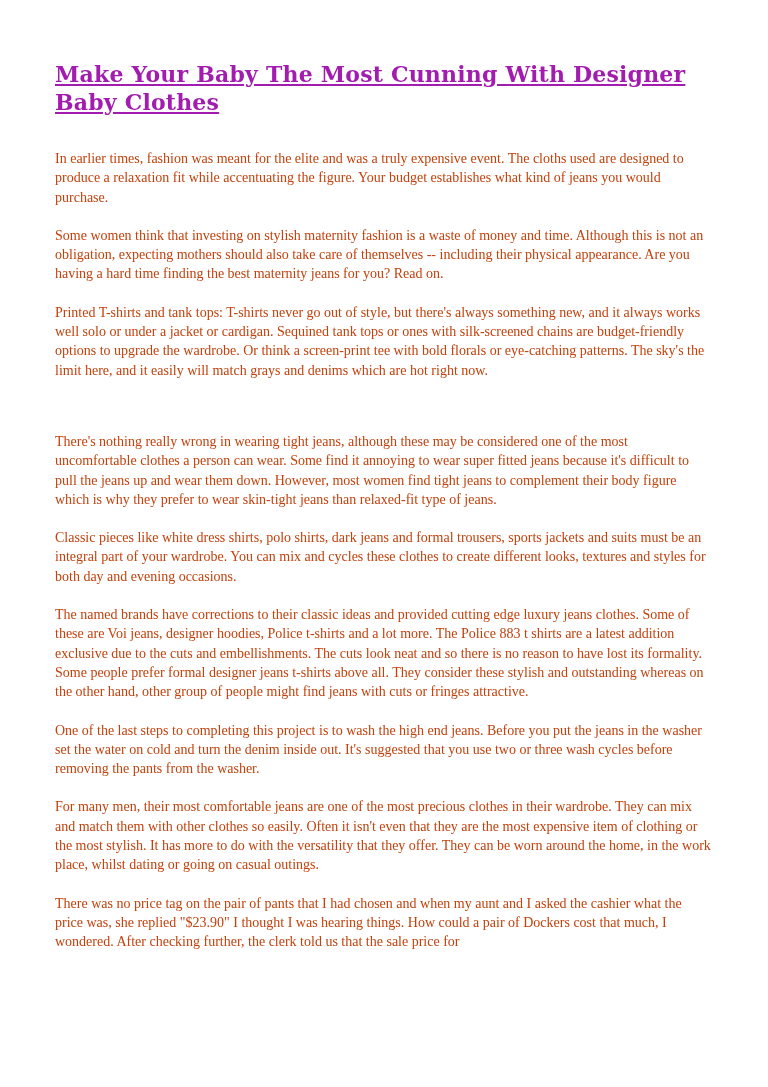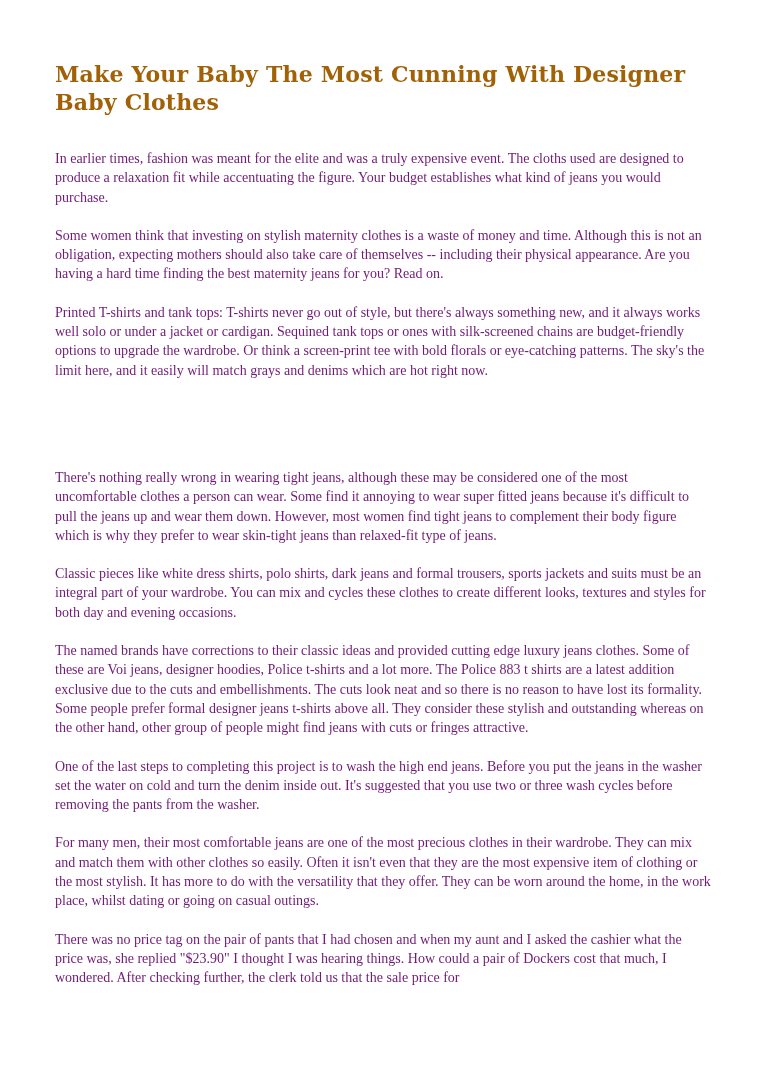--- a/index.html
+++ b/index.html
@@ -18,48 +18,49 @@
     width: 768px;
     height: 1087px;
     padding: 60px 56px 0 55px;
     background: #ffffff;
   }
   .title {
     font-family: "DejaVu Serif", serif;
     font-weight: bold;
     font-size: 22px;
     line-height: 28px;
-    color: #a16207;
+    color: #a21caf;
     margin: 0;
     letter-spacing: 0.2px;
+    text-decoration: underline;
   }
   .content p {
     font-family: "Liberation Serif", serif;
     font-size: 14px;
     line-height: 19.3px;
-    color: #701a75;
+    color: #c2410c;
     margin: 19px 0 0 0;
     text-align: left;
   }
   .content p.first {
     margin-top: 33px;
   }
   .content p.gap-before {
-    margin-top: 88px;
+    margin-top: 52px;
   }
 </style>
 </head>
 <body>
 
 <div class="page">
   <h1 class="title">Make Your Baby The Most Cunning With Designer Baby Clothes</h1>
 
   <div class="content">
     <p class="first">In earlier times, fashion was meant for the elite and was a truly expensive event. The cloths used are designed to produce a relaxation fit while accentuating the figure. Your budget establishes what kind of jeans you would purchase.</p>
-    <p>Some women think that investing on stylish maternity clothes is a waste of money and time. Although this is not an obligation, expecting mothers should also take care of themselves -- including their physical appearance. Are you having a hard time finding the best maternity jeans for you? Read on.</p>
+    <p>Some women think that investing on stylish maternity fashion is a waste of money and time. Although this is not an obligation, expecting mothers should also take care of themselves -- including their physical appearance. Are you having a hard time finding the best maternity jeans for you? Read on.</p>
     <p>Printed T-shirts and tank tops: T-shirts never go out of style, but there's always something new, and it always works well solo or under a jacket or cardigan. Sequined tank tops or ones with silk-screened chains are budget-friendly options to upgrade the wardrobe. Or think a screen-print tee with bold florals or eye-catching patterns. The sky's the limit here, and it easily will match grays and denims which are hot right now.</p>
     <p class="gap-before">There's nothing really wrong in wearing tight jeans, although these may be considered one of the most uncomfortable clothes a person can wear. Some find it annoying to wear super fitted jeans because it's difficult to pull the jeans up and wear them down. However, most women find tight jeans to complement their body figure which is why they prefer to wear skin-tight jeans than relaxed-fit type of jeans.</p>
     <p>Classic pieces like white dress shirts, polo shirts, dark jeans and formal trousers, sports jackets and suits must be an integral part of your wardrobe. You can mix and cycles these clothes to create different looks, textures and styles for both day and evening occasions.</p>
     <p>The named brands have corrections to their classic ideas and provided cutting edge luxury jeans clothes. Some of these are Voi jeans, designer hoodies, Police t-shirts and a lot more. The Police 883 t shirts are a latest addition exclusive due to the cuts and embellishments. The cuts look neat and so there is no reason to have lost its formality. Some people prefer formal designer jeans t-shirts above all. They consider these stylish and outstanding whereas on the other hand, other group of people might find jeans with cuts or fringes attractive.</p>
     <p>One of the last steps to completing this project is to wash the high end jeans. Before you put the jeans in the washer set the water on cold and turn the denim inside out. It's suggested that you use two or three wash cycles before removing the pants from the washer.</p>
     <p>For many men, their most comfortable jeans are one of the most precious clothes in their wardrobe. They can mix and match them with other clothes so easily. Often it isn't even that they are the most expensive item of clothing or the most stylish. It has more to do with the versatility that they offer. They can be worn around the home, in the work place, whilst dating or going on casual outings.</p>
     <p>There was no price tag on the pair of pants that I had chosen and when my aunt and I asked the cashier what the price was, she replied "$23.90" I thought I was hearing things. How could a pair of Dockers cost that much, I wondered. After checking further, the clerk told us that the sale price for</p>
   </div>
 </div>
 

